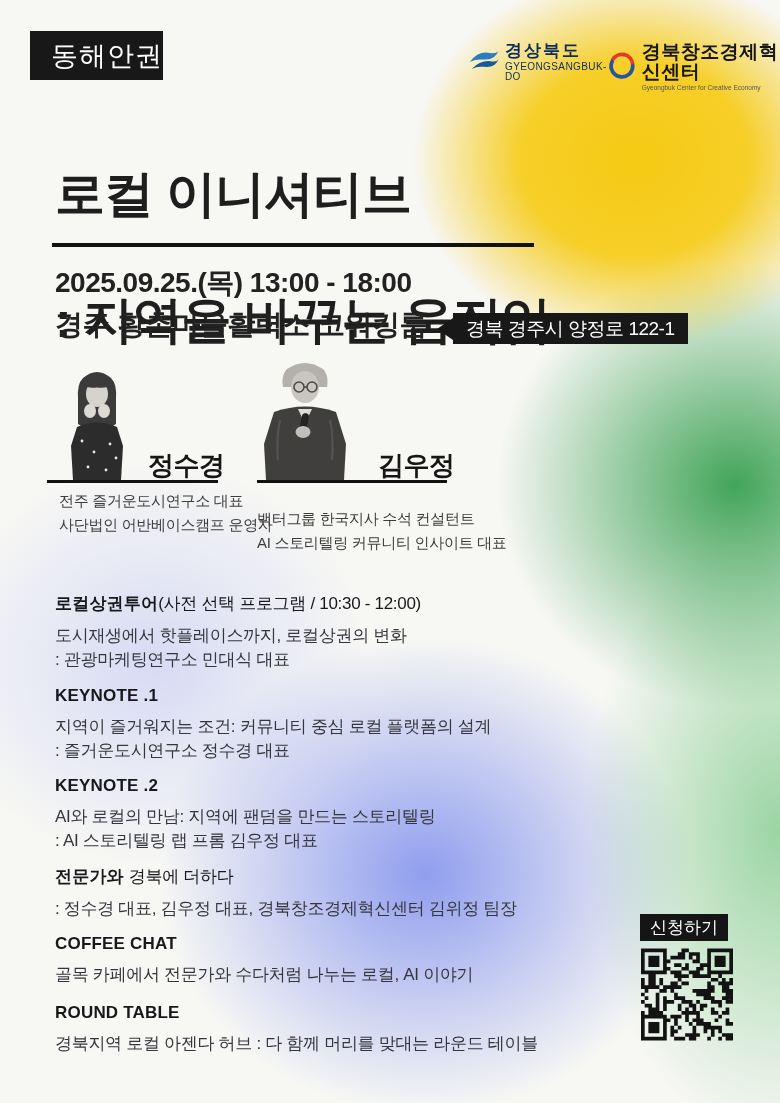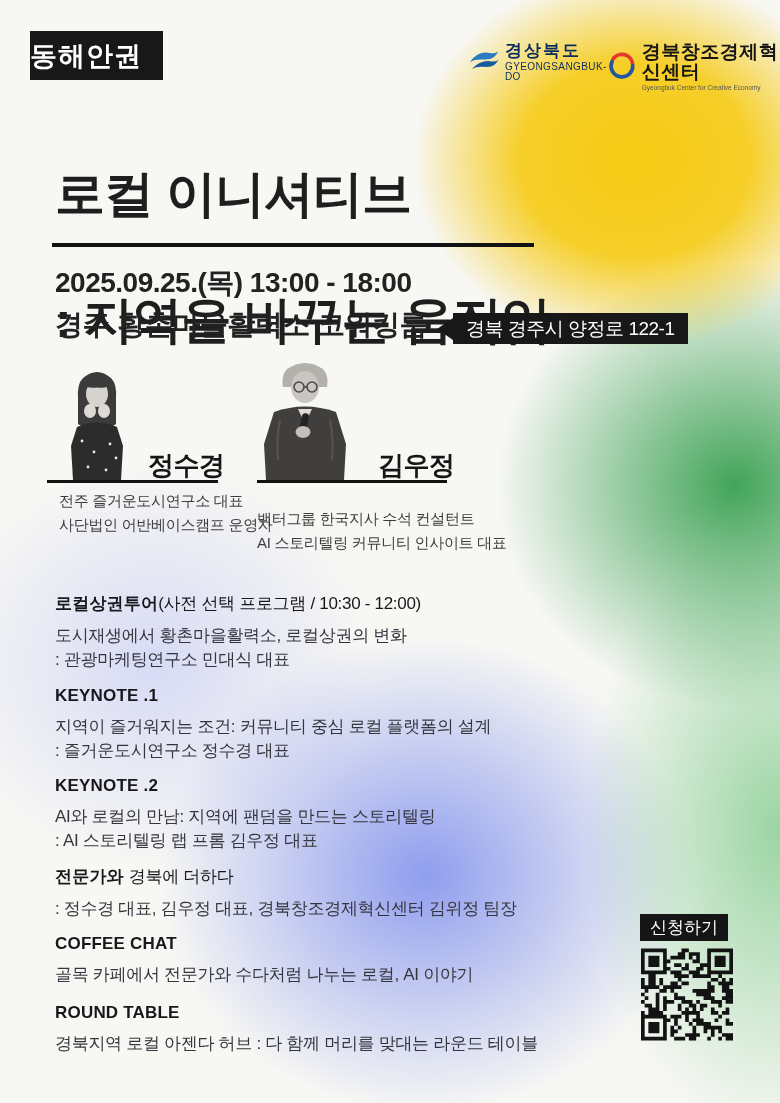--- a/index.html
+++ b/index.html
@@ -16,22 +16,22 @@
       radial-gradient(ellipse 270px 430px at 778px 830px, rgba(120,200,132,0.72) 0%, rgba(120,200,132,0) 72%),
       radial-gradient(ellipse 370px 330px at 425px 875px, rgba(138,153,238,0.95) 0%, rgba(138,153,238,0) 72%),
       radial-gradient(ellipse 300px 280px at 155px 665px, rgba(188,195,245,0.55) 0%, rgba(188,195,245,0) 72%),
       #f7f7f4;
   }
   .abs{position:absolute;}
   
   .region-badge{
     left:30px;top:31px;width:133px;height:49px;
     background:#181818;color:#fff;
-    display:flex;align-items:center;justify-content:flex-start;
-    font-size:27px;font-weight:700;letter-spacing:1px;
+    display:flex;align-items:center;justify-content:flex-end;
+    font-size:27px;font-weight:400;letter-spacing:1px;
   }
   
   .logos{left:468px;top:42px;display:flex;align-items:flex-start;}
   .logo{display:flex;gap:5px;align-items:center;}
   .logo-txt{display:flex;flex-direction:column;line-height:1.05;}
   .logo1-name{font-size:17px;font-weight:700;color:#0b2d5e;letter-spacing:2px;}
   .logo1-sub{font-size:10px;font-weight:400;color:#0b2d5e;letter-spacing:0.4px;margin-top:2px;}
   .logo2-name{font-size:19px;font-weight:700;color:#161616;letter-spacing:0.5px;}
   .logo2-sub{font-size:6.5px;color:#555;margin-top:3px;}
   
@@ -153,21 +153,21 @@
   </svg>
   <div class="abs speaker-name name2">김우정</div>
   <div class="abs underline ul2"></div>
   <div class="abs speaker-desc desc2">
     <div>백터그룹 한국지사 수석 컨설턴트</div>
     <div>AI 스토리텔링 커뮤니티 인사이트 대표</div>
   </div>
 
   <section class="abs prog s1">
     <h3><span class="pt-bold">로컬상권투어</span><span class="pt-suffix">(사전 선택 프로그램 / 10:30 - 12:00)</span></h3>
-    <p>도시재생에서 황촌마을활력소, 로컬상권의 변화</p>
+    <p>도시재생에서 핫플레이스까지, 로컬상권의 변화</p>
     <p>: 관광마케팅연구소 민대식 대표</p>
   </section>
 
   <section class="abs prog s2">
     <h3><span class="pt-bold">KEYNOTE .1</span></h3>
     <p>지역이 즐거워지는 조건: 커뮤니티 중심 로컬 플랫폼의 설계</p>
     <p>: 즐거운도시연구소 정수경 대표</p>
   </section>
 
   <section class="abs prog s3">

